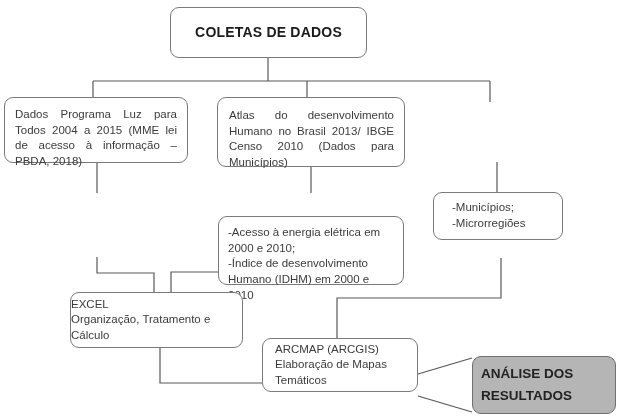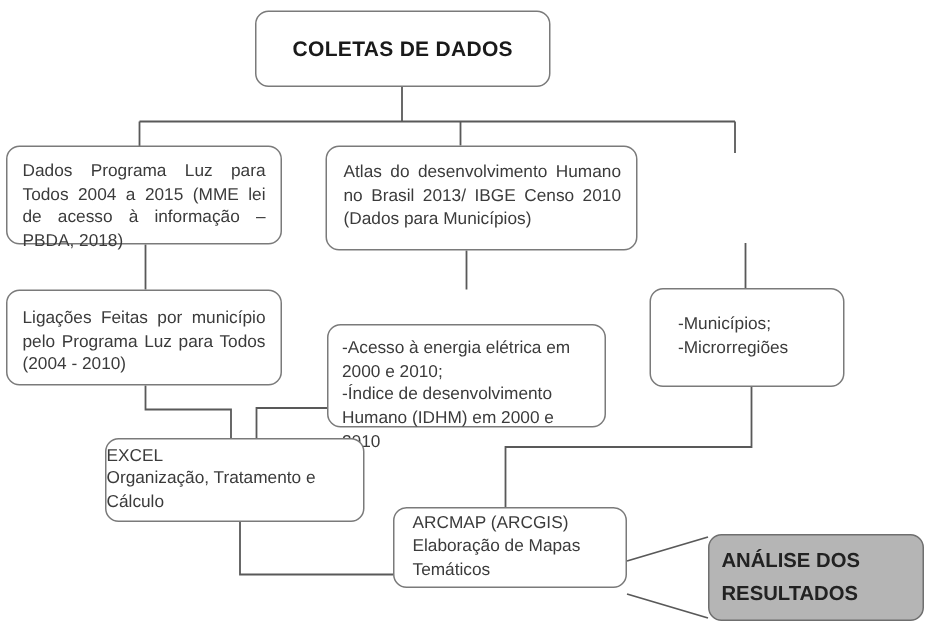--- a/index.html
+++ b/index.html
@@ -40,25 +40,25 @@
     color:var(--title-text);
   }
   .result-box{
     background:var(--result-fill);
     border-color:#6f6f6f;
     display:flex;align-items:center;justify-content:center;
     font-weight:bold;font-size:13.5px;line-height:1.65;
     color:#222;
   }
   .b1{left:4px;top:97px;width:184px;height:66px;padding:9px 10px 0 10px;}
-  .b2{left:217px;top:97px;width:208px;height:70px;padding:10px 10px 0 11px;}
+  .b2{left:217px;top:97px;width:188px;height:70px;padding:10px 10px 0 11px;}
   .b3{left:430px;top:101px;width:130px;height:61px;padding:0 12px;}
   .b4{left:4px;top:193px;width:184px;height:64px;padding:11px 10px 0 10px;}
   .b5{left:218px;top:193px;width:186px;height:69px;padding:8px 8px 0 9px;margin-top:23px;}
-  .b6{left:433px;top:192px;width:130px;height:66px;padding-left:18px;}
+  .b6{left:433px;top:192px;width:130px;height:48px;padding-left:18px;}
   .btitle{left:170px;top:7px;width:197px;height:51px;}
   .bexcel{left:70px;top:292px;width:173px;height:56px;padding-left:0;}
   .barcmap{left:262px;top:338px;width:156px;height:54px;padding-left:12px;}
   .bresult{left:472px;top:356px;width:144px;height:58px;padding:0 8px;}
 </style>
 </head>
 <body>
 
 <div class="stage">
 
@@ -87,23 +87,20 @@
 
   <div class="box b1 justify">
     <span>Dados Programa Luz para Todos 2004 a 2015 (MME lei de acesso à informação – PBDA, 2018)</span>
   </div>
 
   <div class="box b2 justify">
     <span>Atlas do desenvolvimento Humano no Brasil 2013/ IBGE Censo 2010 (Dados para Municípios)</span>
   </div>
 
 
-  <div class="box b4 justify">
-    <span>Ligações Feitas por município pelo Programa Luz para Todos (2004 - 2010)</span>
-  </div>
 
   <div class="box b5">
     <div>-Acesso à energia elétrica em 2000 e 2010;</div>
     <div>-Índice de desenvolvimento Humano (IDHM) em 2000 e 2010</div>
   </div>
 
   <div class="box b6 vcenter">
     <div>-Municípios;</div>
     <div>-Microrregiões</div>
   </div>

